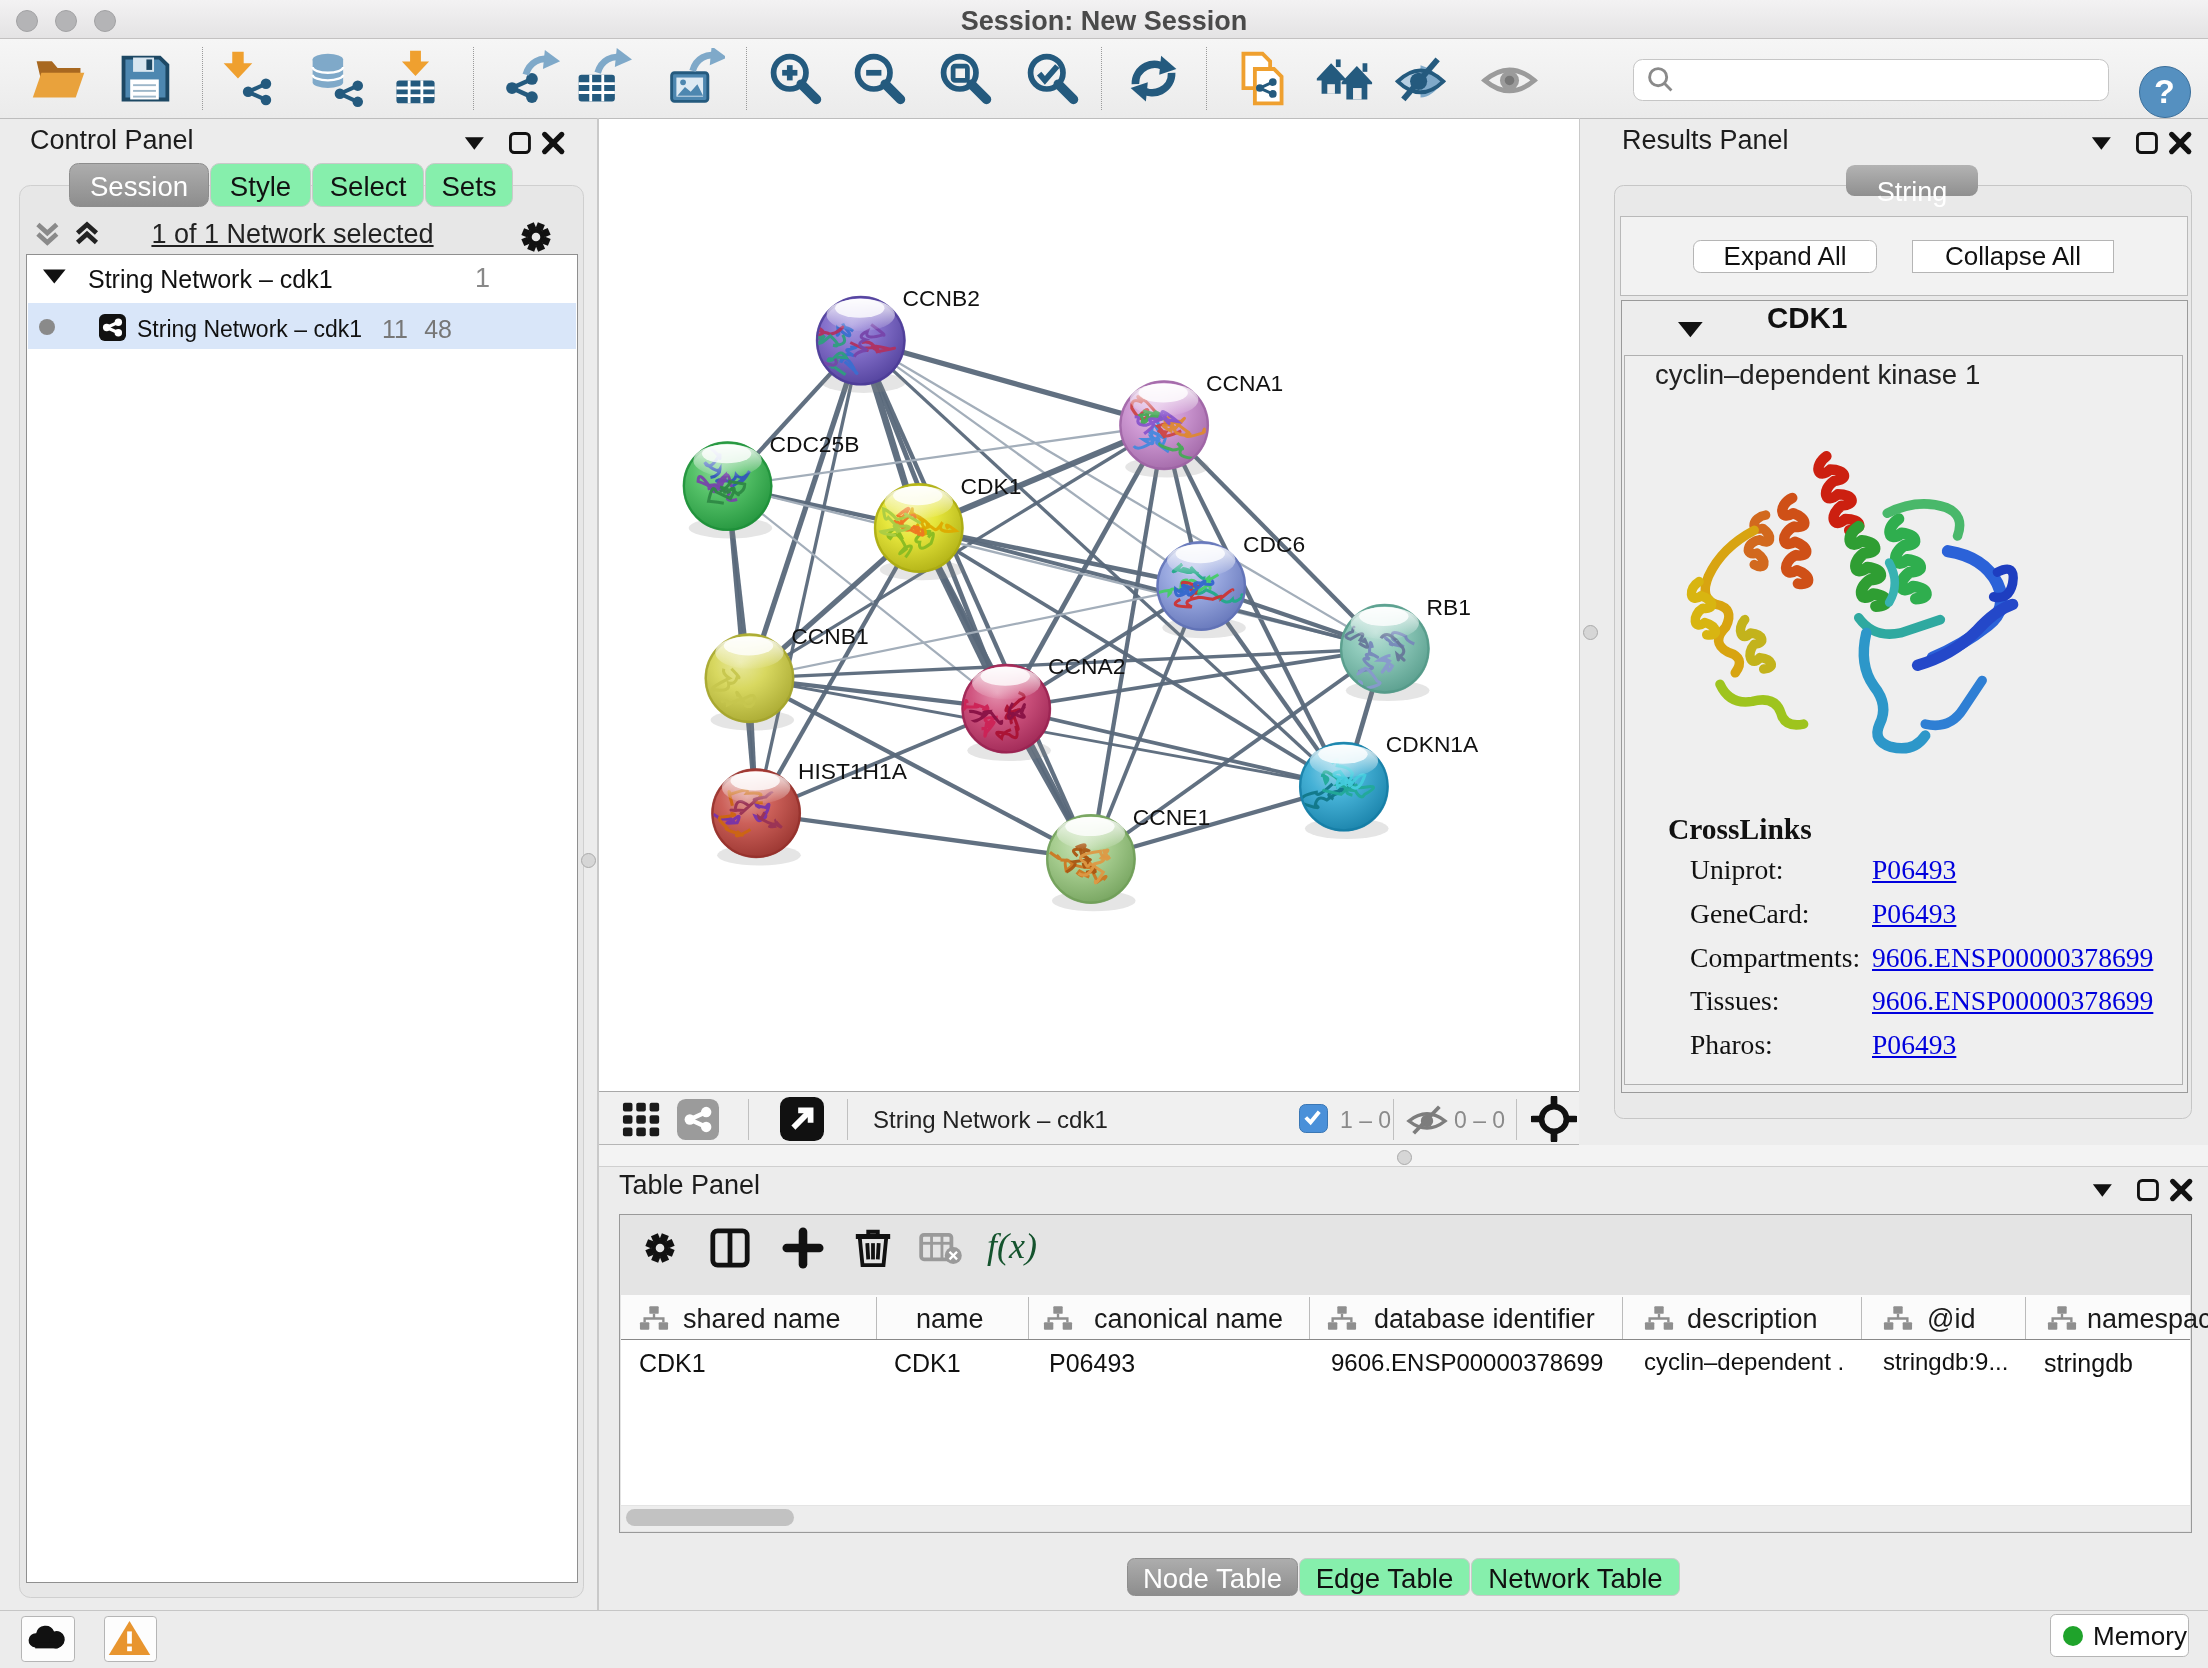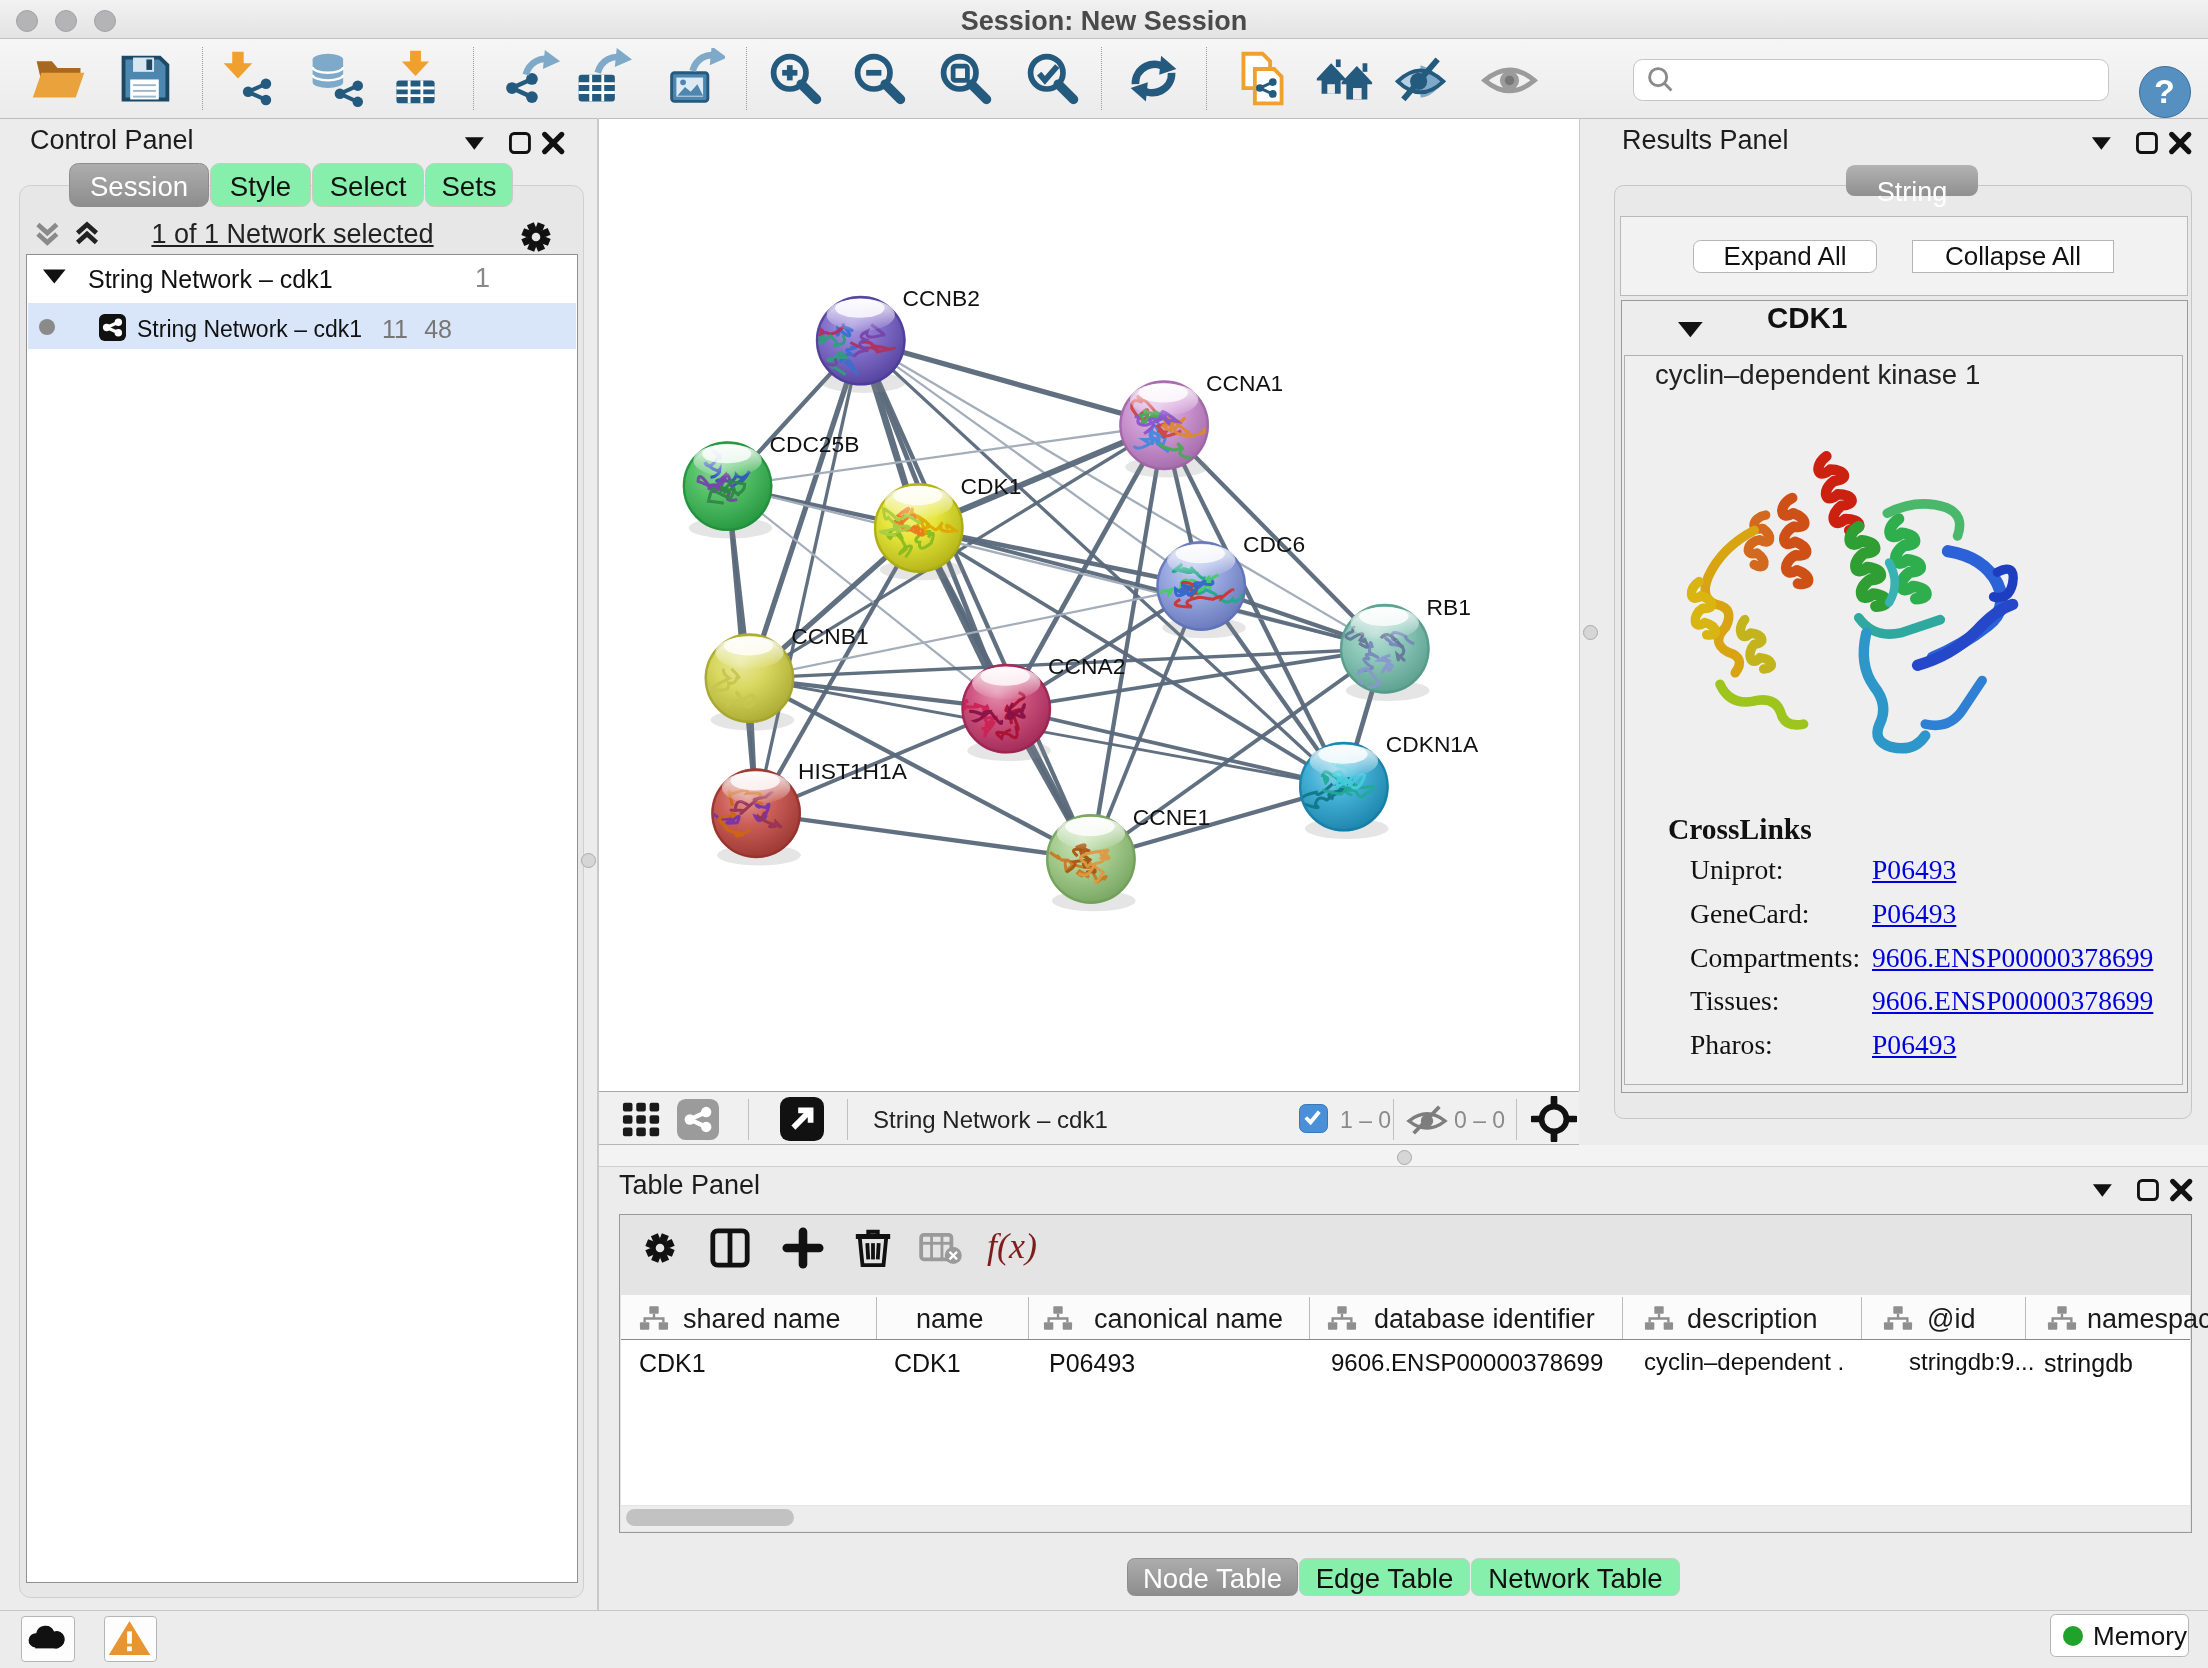--- a/index.html
+++ b/index.html
@@ -738,21 +738,21 @@
       <rect x="2" y="4" width="32" height="26" rx="3" fill="none" stroke="#9a9a9a" stroke-width="4"></rect>
       <line x1="2" y1="13" x2="34" y2="13" stroke="#9a9a9a" stroke-width="3"></line>
       <line x1="13" y1="4" x2="13" y2="30" stroke="#9a9a9a" stroke-width="3"></line>
       <line x1="24" y1="4" x2="24" y2="30" stroke="#9a9a9a" stroke-width="3"></line>
       <circle cx="36" cy="26" r="9" fill="#9a9a9a"></circle>
       <g stroke="#fff" stroke-width="2.5">
         <line x1="32" y1="22" x2="40" y2="30"></line>
         <line x1="40" y1="22" x2="32" y2="30"></line>
       </g>
     </svg>
-<div class="abs" style="left:987px;top:1225px;font-family:'Liberation Serif',serif;font-style:italic;font-size:36px;color:#7f1d1d;">f(x)</div>
+<div class="abs" style="left:987px;top:1225px;font-family:'Liberation Serif',serif;font-style:italic;font-size:36px;color:#14532d;">f(x)</div>
 <div class="abs" style="left:621px;top:1295px;width:1569px;height:210px;background:#fff;"></div>
 <div class="abs" style="left:621px;top:1295px;width:1569px;height:45px;background:#fbfbfb;border-bottom:1.9px solid #888;box-sizing:border-box;"></div>
 <div class="abs" style="left:876px;top:1297px;width:1px;height:42px;background:#bbb;"></div>
     <div class="abs" style="left:1028px;top:1297px;width:1px;height:42px;background:#bbb;"></div>
     <div class="abs" style="left:1309px;top:1297px;width:1px;height:42px;background:#bbb;"></div>
     <div class="abs" style="left:1622px;top:1297px;width:1px;height:42px;background:#bbb;"></div>
     <div class="abs" style="left:1861px;top:1297px;width:1px;height:42px;background:#bbb;"></div>
     <div class="abs" style="left:2025px;top:1297px;width:1px;height:42px;background:#bbb;"></div>
 <div class="abs" style="left:639px;top:1305px;"><svg width="30" height="27" viewBox="0 0 32 28" style="vertical-align:middle;">
         <g fill="#8f8f8f">
@@ -819,21 +819,21 @@
         <g stroke="#8f8f8f" stroke-width="2.5" fill="none">
           <path d="M16 9 v5 M6 18 v-4 h20 v4"></path>
         </g>
       </svg></div>
     <div class="abs" style="left:2087px;top:1304px;font-size:27px;color:#1a1a1a;">namespace</div>
 <div class="abs" style="left:639px;top:1349px;font-size:25px;color:#111;">CDK1</div>
     <div class="abs" style="left:894px;top:1349px;font-size:25px;color:#111;">CDK1</div>
     <div class="abs" style="left:1049px;top:1349px;font-size:25px;color:#111;">P06493</div>
     <div class="abs" style="left:1331px;top:1349px;font-size:24px;color:#111;">9606.ENSP00000378699</div>
     <div class="abs" style="left:1644px;top:1348px;width:202px;overflow:hidden;white-space:nowrap;font-size:24px;color:#111;">cyclin–dependent ...</div>
-    <div class="abs" style="left:1883px;top:1348px;width:135px;overflow:hidden;white-space:nowrap;font-size:24px;color:#111;margin-left:26px;">stringdb:9...</div>
+    <div class="abs" style="left:1883px;top:1348px;width:135px;overflow:hidden;white-space:nowrap;font-size:24px;color:#111;">stringdb:9...</div>
     <div class="abs" style="left:2044px;top:1349px;font-size:25px;color:#111;">stringdb</div>
 <div class="abs" style="left:621px;top:1506px;width:1569px;height:25px;background:#ededed;"></div>
 <div class="abs" style="left:626px;top:1509px;width:168px;height:17px;background:#c2c2c2;border-radius:8.6px;"></div>
 <div class="tab sel" style="left:1127px;top:1558px;width:171px;height:38px;padding-top:3.8px;border-radius:7.6px;">Node Table</div>
 <div class="tab" style="left:1299px;top:1558px;width:171px;height:38px;padding-top:3.8px;border-radius:7.6px;">Edge Table</div>
 <div class="tab" style="left:1471px;top:1558px;width:209px;height:38px;padding-top:3.8px;border-radius:7.6px;">Network Table</div>
 
 <div class="abs" style="left:0px;top:1610px;width:2208px;height:58px;background:#ececec;border-top:1.9px solid #c6c6c6;box-sizing:border-box;"></div>
 <div class="abs" style="left:21px;top:1616px;width:54px;height:46px;background:#fdfdfd;border:1.9px solid #b5b5b5;border-radius:3.8px;box-sizing:border-box;">
 <svg width="50" height="42" viewBox="0 0 53 44">

